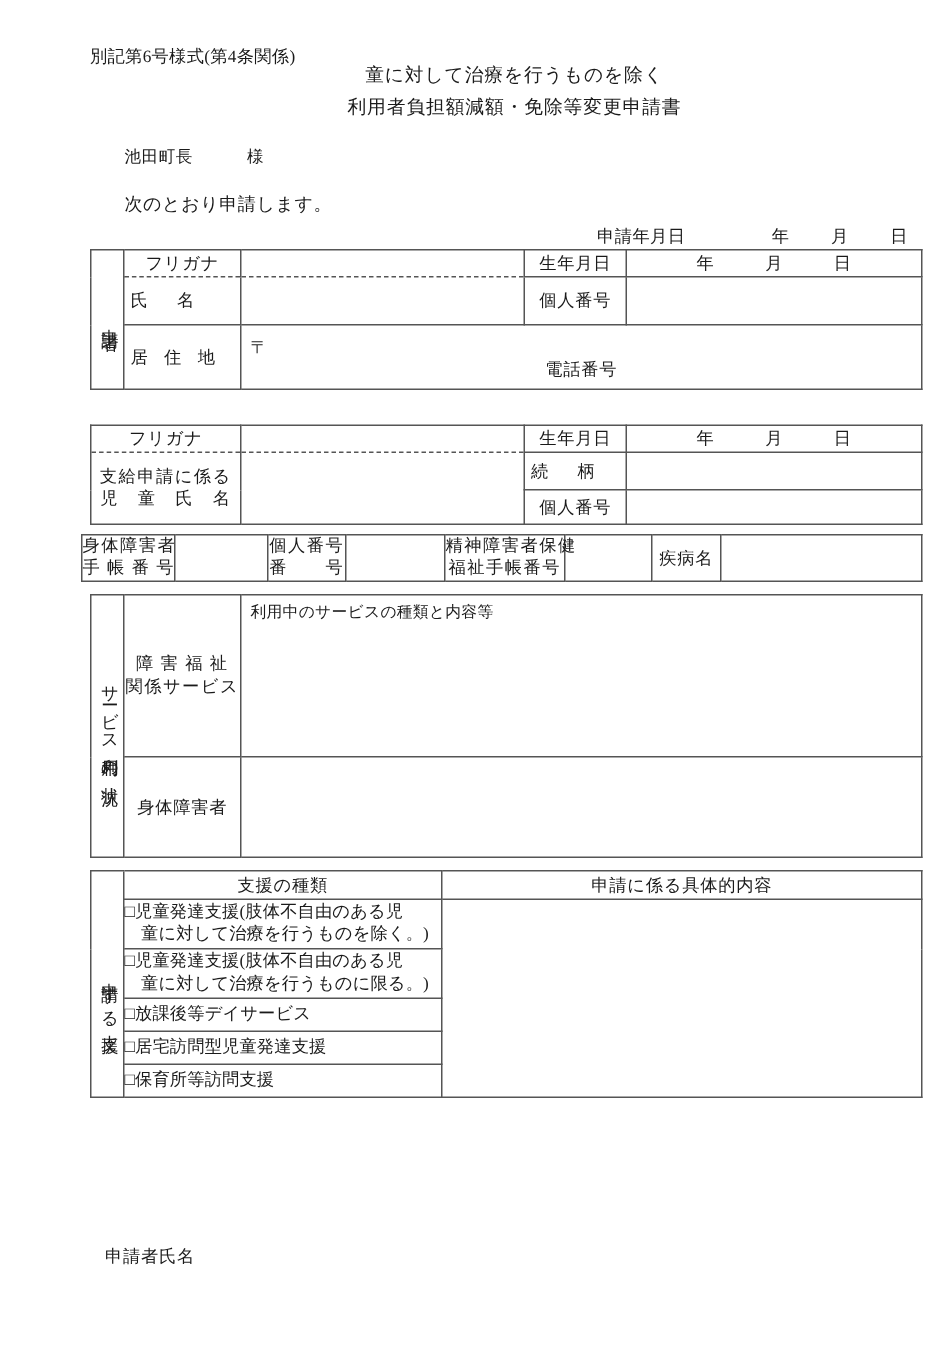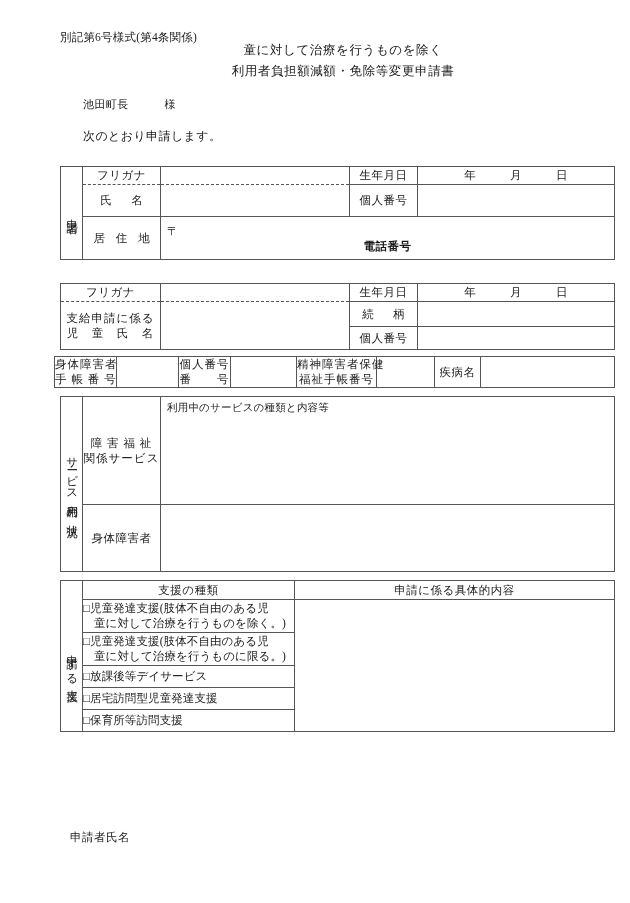--- a/index.html
+++ b/index.html
@@ -99,21 +99,21 @@
     vertical-align: middle;
     font-size: 11.5px;
     background: #fff;
   }
   .lbl {
     text-align: center;
     letter-spacing: 0.5px;
     white-space: nowrap;
   }
   .lbl-sp {
-    text-align: center;
+    text-align: left;
     letter-spacing: 4px;
     text-indent: 4px;
     white-space: nowrap;
   }
   .vlabel {
     writing-mode: vertical-rl;
     text-orientation: upright;
     letter-spacing: 2px;
     margin: 0 auto;
     line-height: 1;
@@ -158,21 +158,20 @@
   }
   .postal {
     font-size: 11.5px;
     padding: 3px 0 0 6px;
   }
   .phone-row {
     text-align: center;
     font-size: 11.5px;
     letter-spacing: 0.5px;
     padding-bottom: 2px;
-    font-weight: bold;
   }
   .resid-inner {
     height: 100%;
     display: flex;
     flex-direction: column;
     justify-content: space-between;
   }
 
   .svc-note {
     font-size: 10.5px;
@@ -217,20 +216,28 @@
   <div class="title-block">
     <div class="title-line">童に対して治療を行うものを除く</div>
     <div class="title-line">利用者負担額減額・免除等変更申請書</div>
   </div>
 
   <div class="addressee">
     <span>池田町長</span><span class="hon">様</span>
   </div>
   <div class="lead">次のとおり申請します。</div>
 
+  <div class="appdate">
+    <span class="lab">申請年月日</span>
+    <span class="ymd">
+      <span>年</span>
+      <span>月</span>
+      <span>日</span>
+    </span>
+  </div>
 
   <table class="grid" style="left:32px; top:166px; width:554px;">
     <colgroup>
       <col style="width:22px">
       <col style="width:78px">
       <col style="width:189px">
       <col style="width:68px">
       <col style="width:197px">
     </colgroup>
     <tbody>

